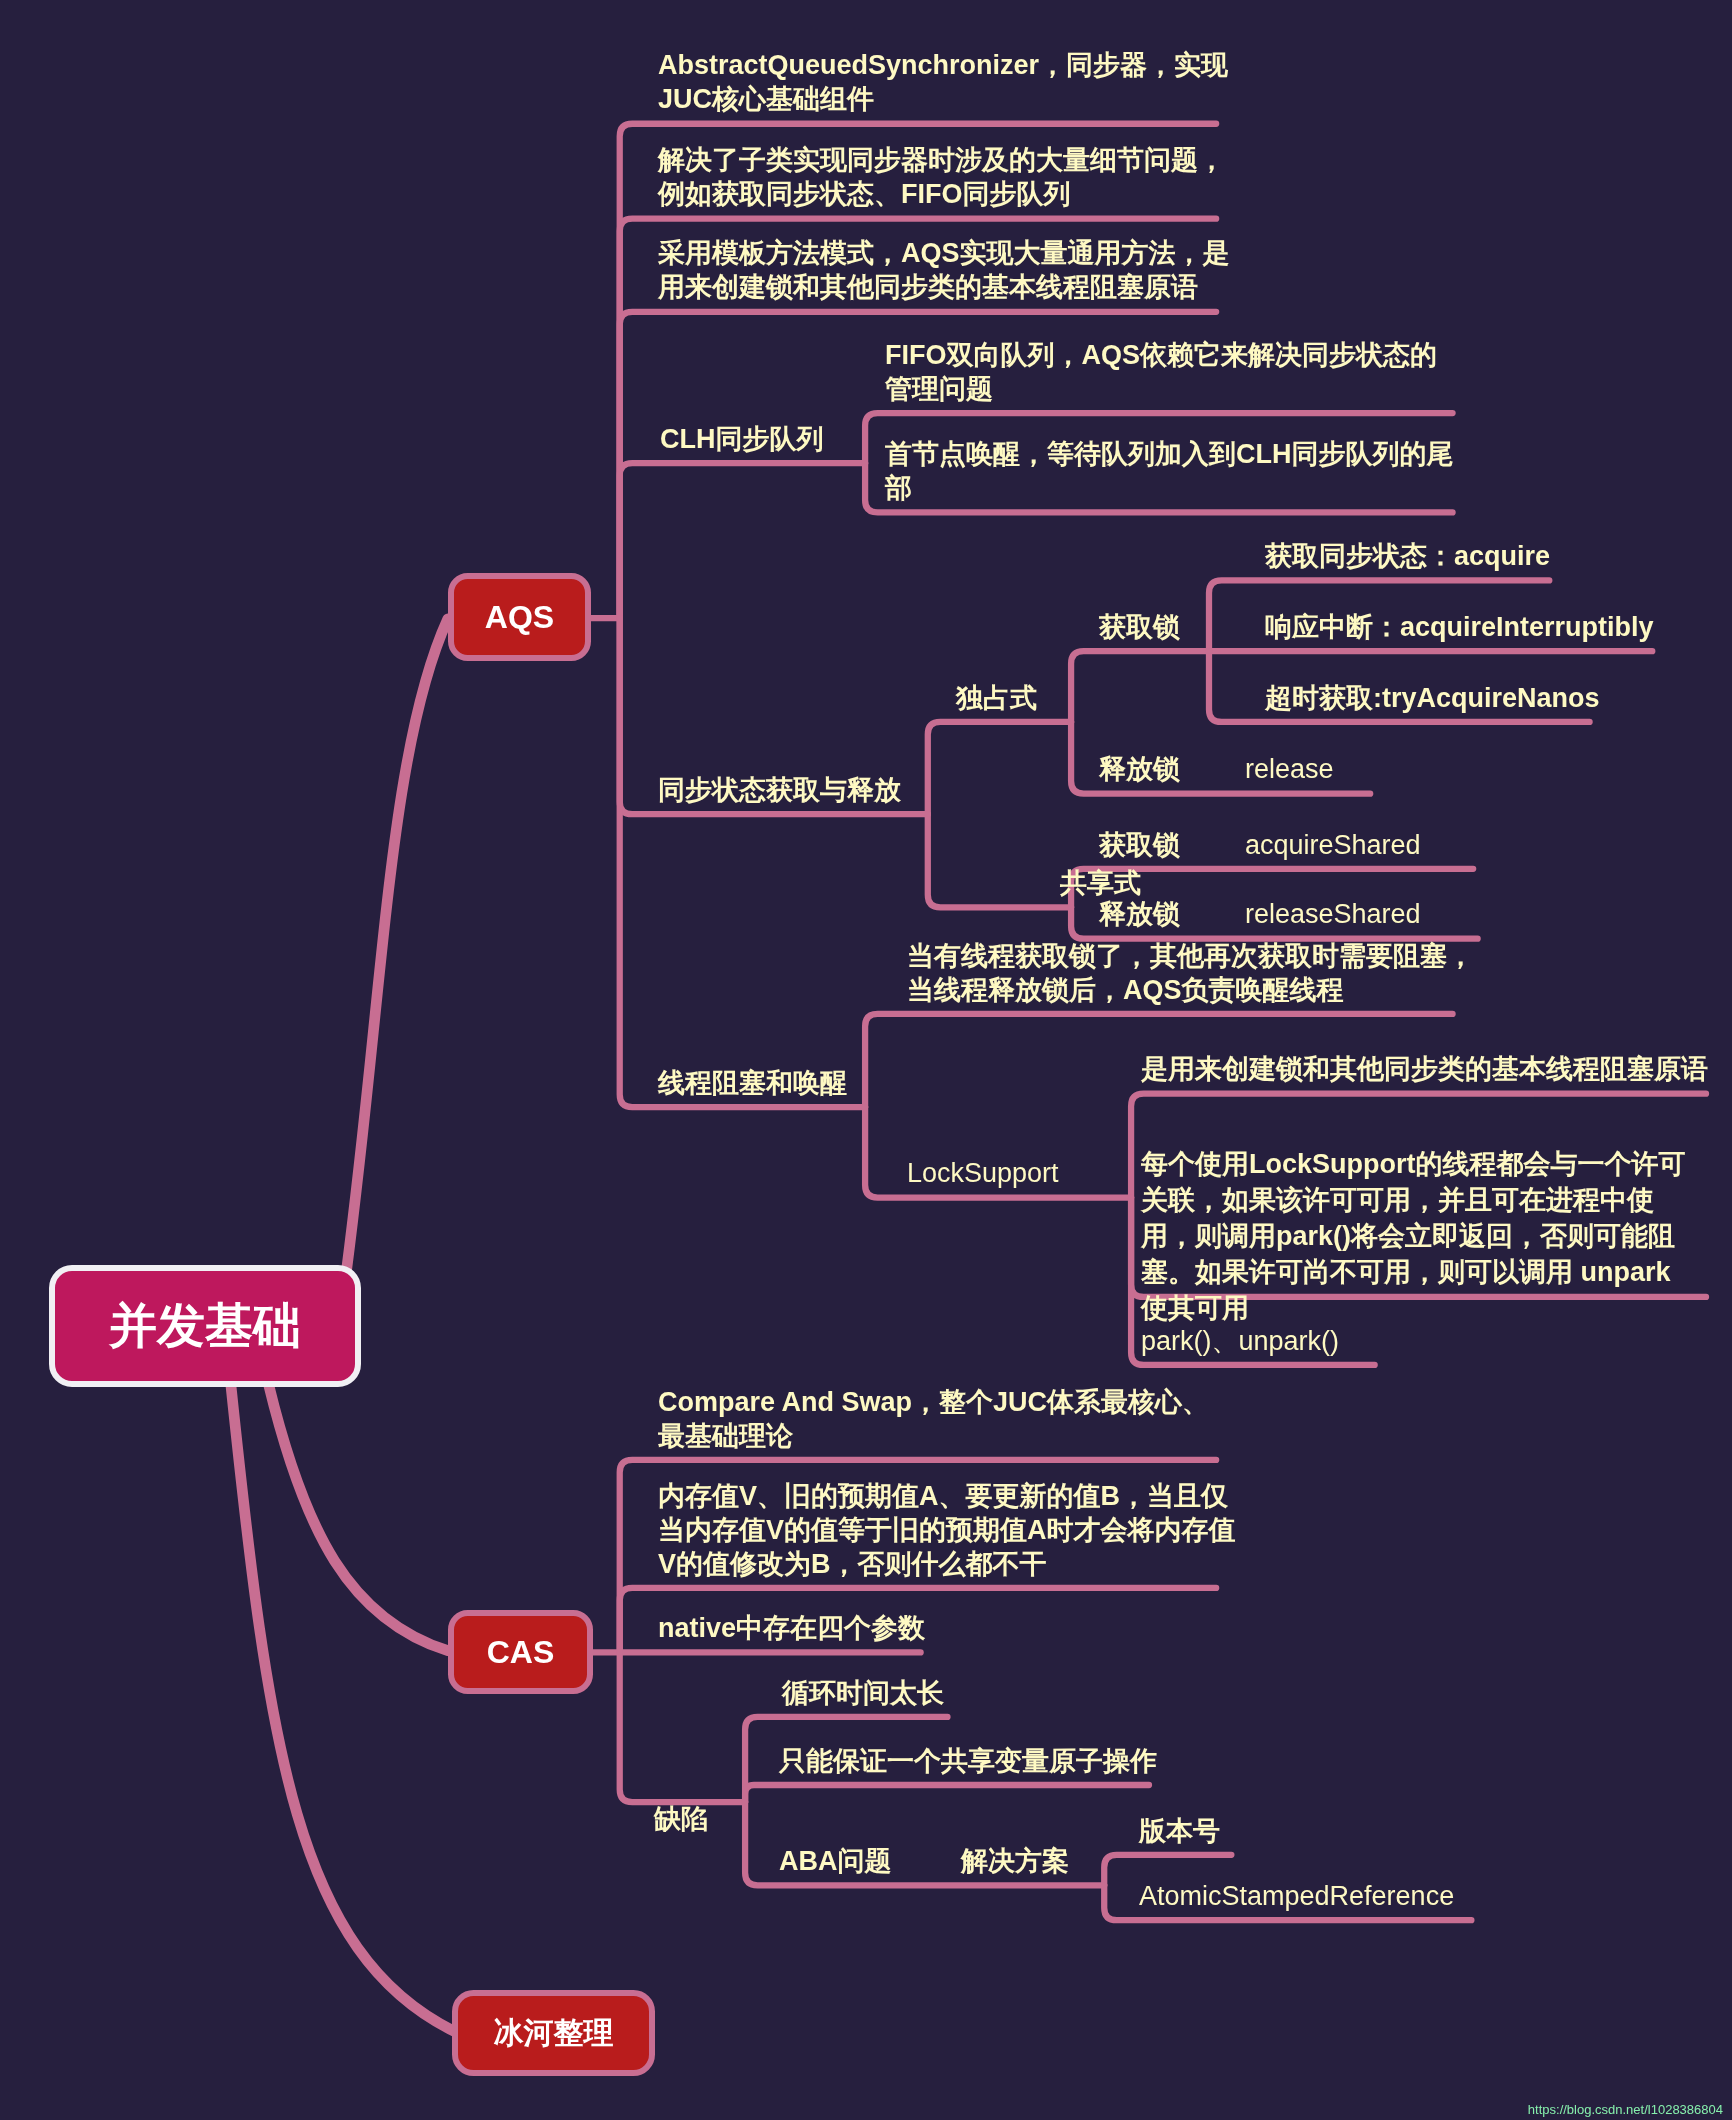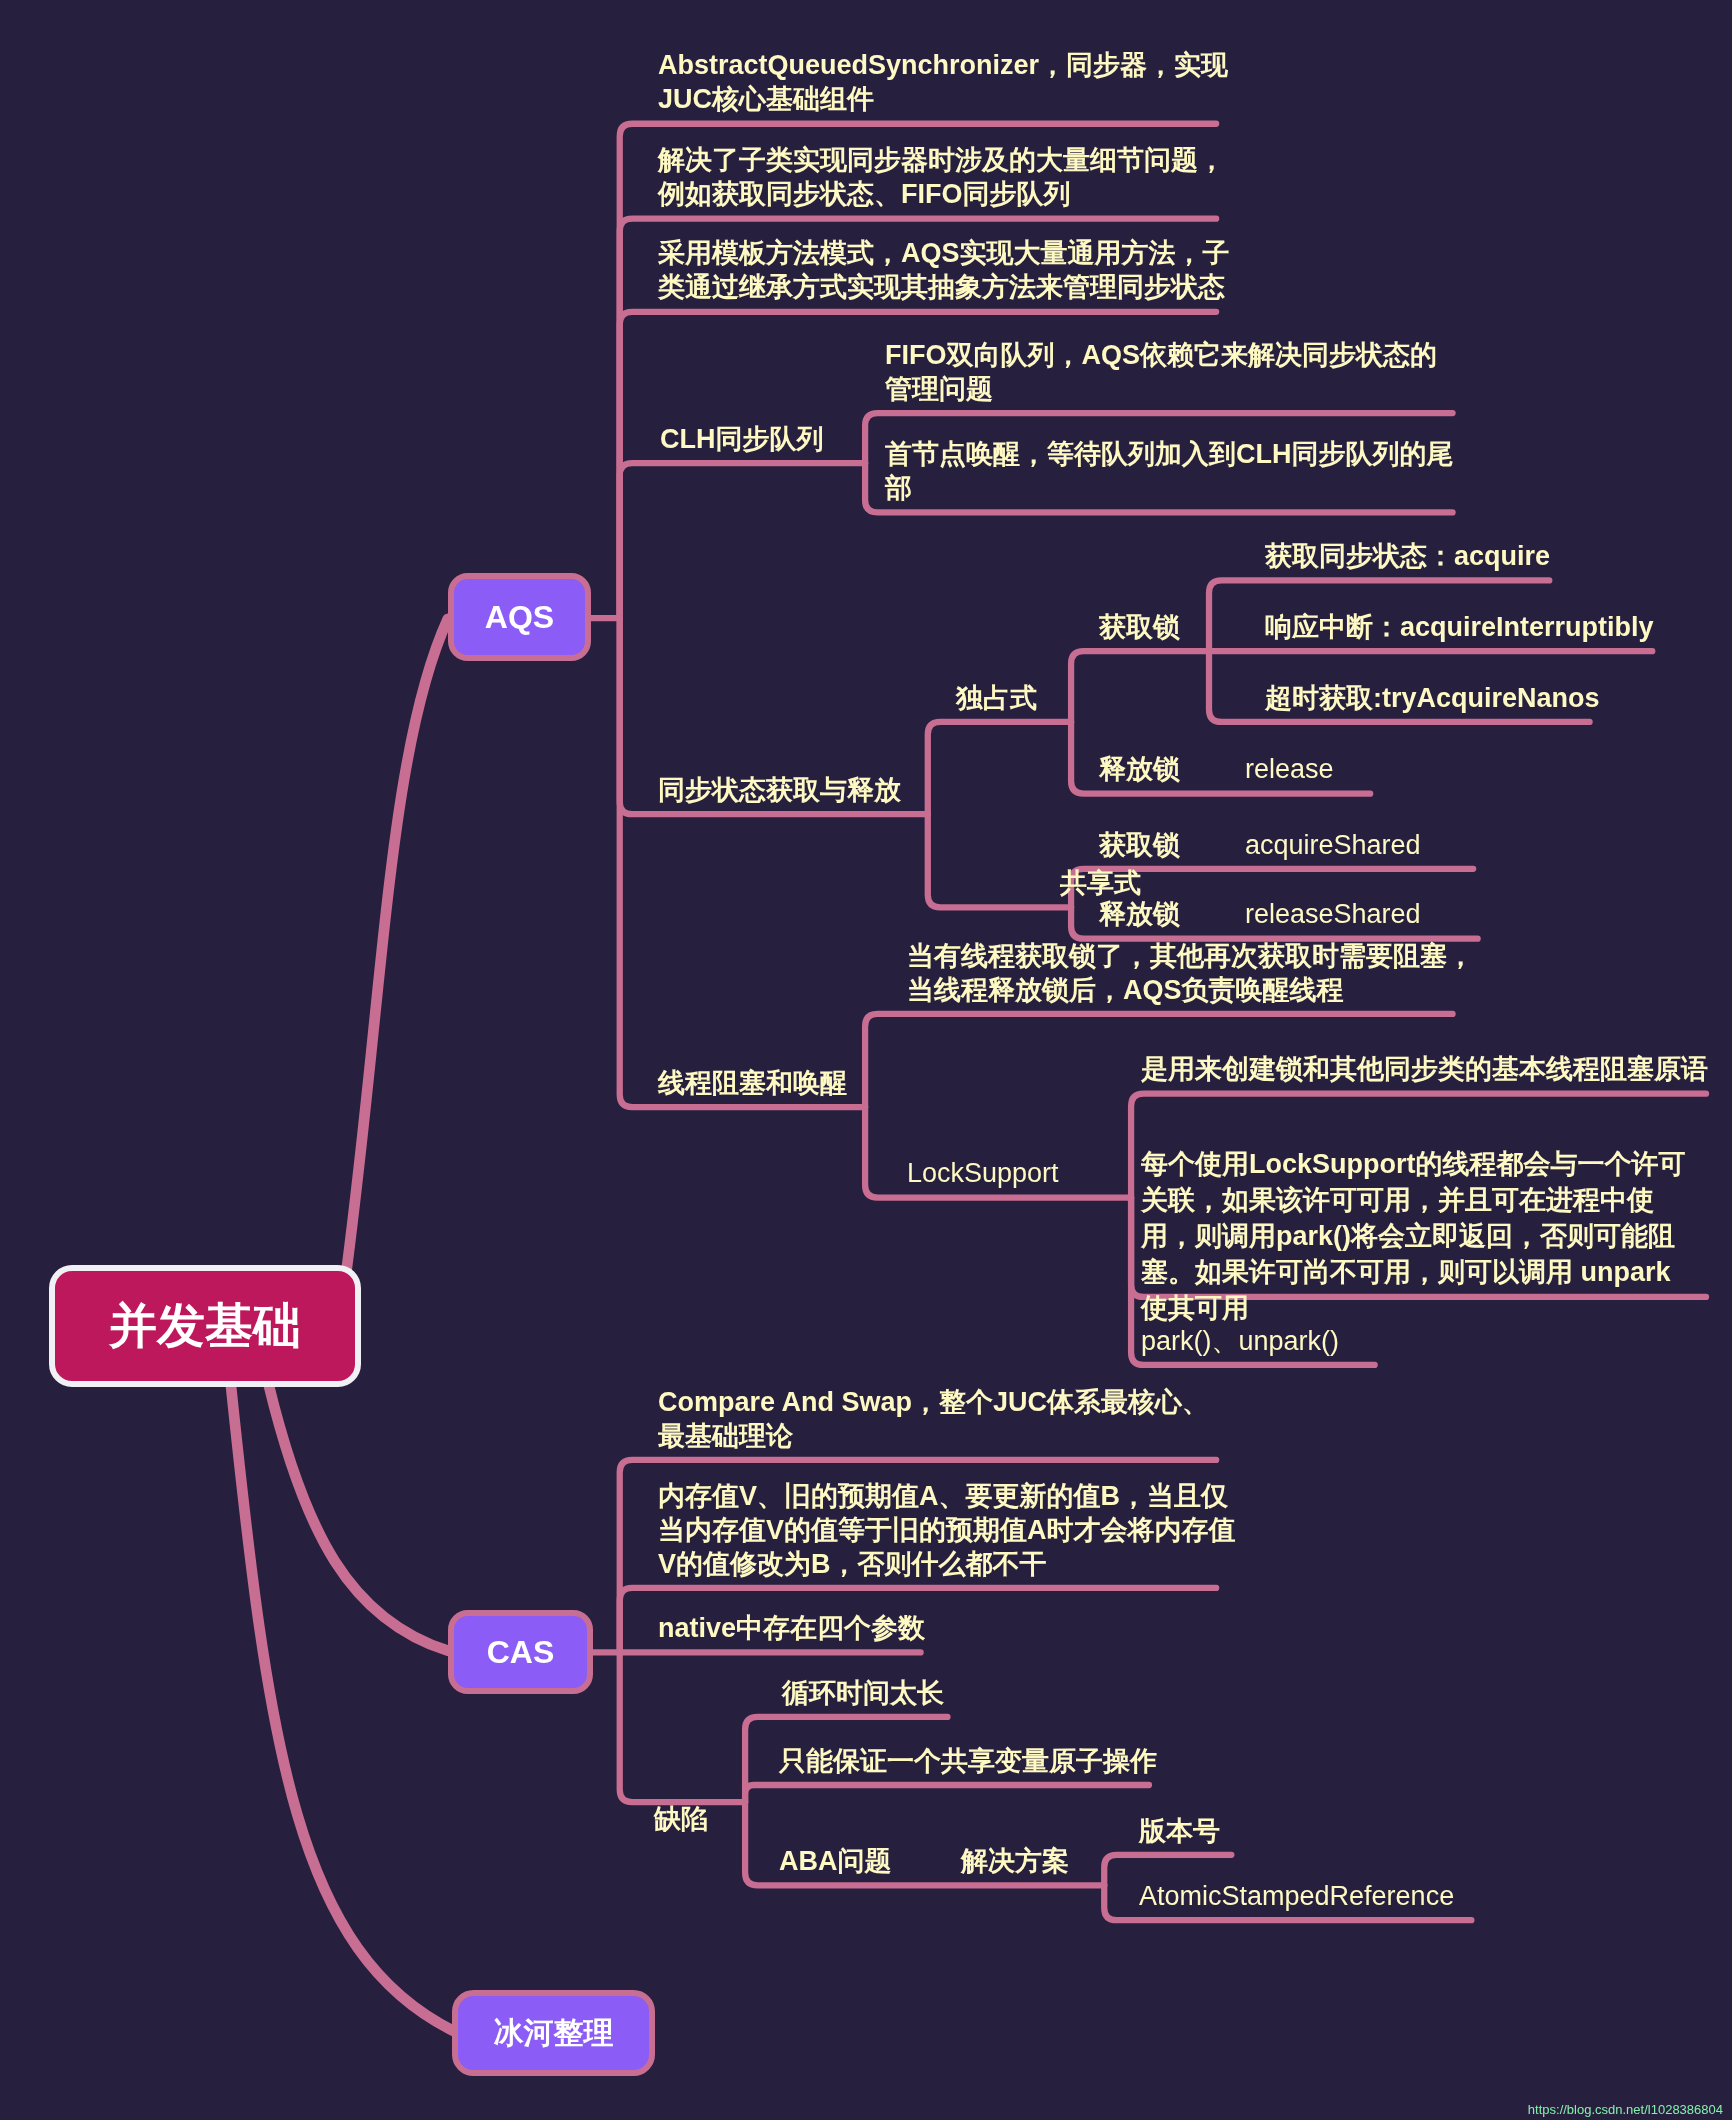--- a/index.html
+++ b/index.html
@@ -6,21 +6,21 @@
   .canvas{position:relative;width:1732px;height:2121px;background:#261f3e;overflow:hidden;
           font-family:"Liberation Sans","DejaVu Sans",sans-serif;}
   svg.wires{position:absolute;left:0;top:0;}
   .wire{fill:none;stroke:#c86e92;stroke-width:7;stroke-linecap:round;stroke-linejoin:round;}
   .wire-thick{fill:none;stroke:#c86e92;stroke-width:12;stroke-linecap:round;}
   .node{position:absolute;color:#fef9c3;font-weight:bold;font-size:27px;line-height:34px;white-space:nowrap;}
   .wrap{white-space:normal;}
   .regular{font-weight:400;text-align:right;}
   .lh40{line-height:36px;}
   .topic-box{position:absolute;border:6.3px solid #c86e92;border-radius:19.7px;display:flex;
-             align-items:center;justify-content:center;color:#ffffff;font-weight:bold;background:#8b5cf6;box-sizing:border-box;}
+             align-items:center;justify-content:center;color:#ffffff;font-weight:bold;background:#b91c1c;box-sizing:border-box;}
   .root-box{position:absolute;border:6.3px solid #f1f0f4;border-radius:23px;display:flex;
             align-items:center;justify-content:center;color:#ffffff;font-weight:bold;background:#be185d;box-sizing:border-box;}
   .watermark{position:absolute;right:9px;bottom:4.5px;color:#86efac;font-size:13px;font-weight:400;}
 </style>
 </head>
 <body>
 
 <div class="canvas">
 
   <svg class="wires" width="1732" height="2121" viewBox="0 0 1934 2368">
@@ -83,21 +83,21 @@
   <div class="topic-box" style="left:448px;top:1610px;width:145px;height:84px;font-size:32px;">
     <span>CAS</span>
   </div>
 
   <div class="topic-box" style="left:452px;top:1990px;width:203px;height:86px;font-size:30px;border-radius:21.5px;">
     <span>冰河整理</span>
   </div>
 
   <div class="node wrap" style="left:658px;top:48px;width:573px;">AbstractQueuedSynchronizer，同步器，实现JUC核心基础组件</div>
   <div class="node wrap" style="left:658px;top:143px;width:573px;">解决了子类实现同步器时涉及的大量细节问题，例如获取同步状态、FIFO同步队列</div>
-  <div class="node wrap" style="left:658px;top:236px;width:578px;">采用模板方法模式，AQS实现大量通用方法，子类通过继承方式实现其抽象方法来管理同步状态</div>
+  <div class="node wrap" style="left:658px;top:236px;width:578px;">采用模板方法模式，AQS实现大量通用方法，是用来创建锁和其他同步类的基本线程阻塞原语</div>
 
   <div class="node" style="left:660px;top:422px;">CLH同步队列</div>
   <div class="node wrap" style="left:885px;top:338px;width:578px;">FIFO双向队列，AQS依赖它来解决同步状态的管理问题</div>
   <div class="node wrap" style="left:885px;top:437px;width:578px;">首节点唤醒，等待队列加入到CLH同步队列的尾部</div>
 
   <div class="node" style="left:658px;top:773px;">同步状态获取与释放</div>
   <div class="node" style="left:956px;top:681px;">独占式</div>
   <div class="node" style="left:1099px;top:610px;">获取锁</div>
   <div class="node" style="left:1265px;top:539px;">获取同步状态：acquire</div>
   <div class="node" style="left:1265px;top:610px;">响应中断：acquireInterruptibly</div>

